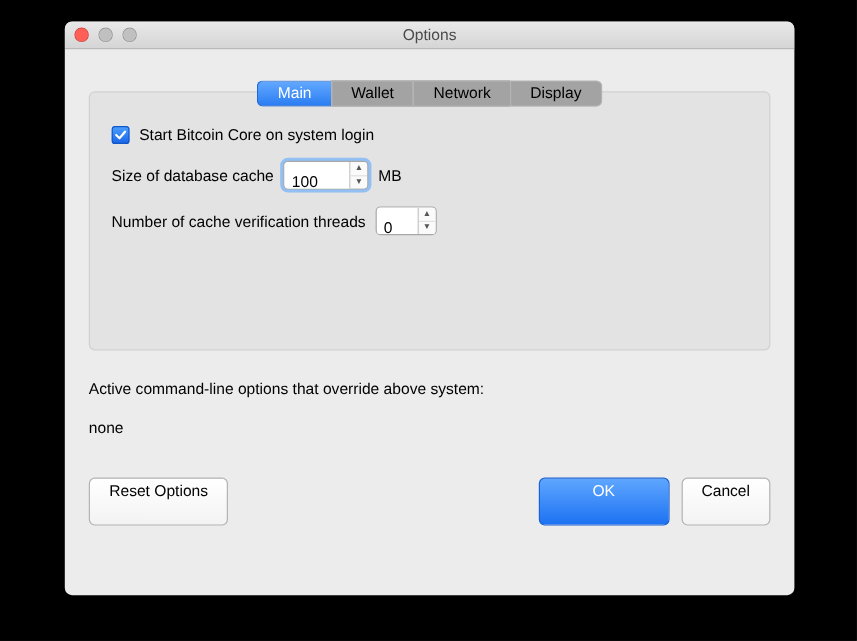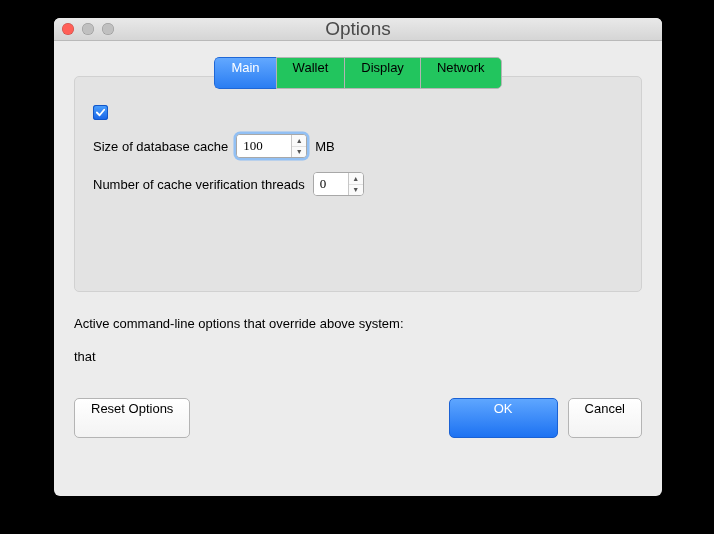--- a/index.html
+++ b/index.html
@@ -28,21 +28,21 @@
   }
   .titlebar {
     height: 22px;
     background: linear-gradient(#e9e9e9, #d5d5d5);
     border-bottom: 1px solid #b9b9b9;
     position: relative;
     text-align: center;
   }
   .titlebar .title {
     line-height: 22px;
-    font-size: 19px;
+    font-size: 13px;
     color: #4a4a4a;
     margin-top: 14px;
   }
   .traffic {
     position: absolute;
     left: 8px;
     top: 5px;
     display: flex;
     gap: 8px;
   }
@@ -63,26 +63,27 @@
     justify-content: center;
     margin-bottom: -13px;
     position: relative;
     z-index: 2;
   }
   .seg {
     display: flex;
     height: 32px;
     border-radius: 5px;
     overflow: hidden;
+    align-items: flex-end;
   }
   .seg .tab {
     padding: 0 16px;
     line-height: 20px;
     font-size: 13px;
-    background: #22c55e;
+    background: #a3a3a3;
     border: 1px solid #b4b4b4;
     border-right-width: 0;
     box-sizing: border-box;
     cursor: default;
   }
   .seg .tab:first-child {
     border-top-left-radius: 5px;
     border-bottom-left-radius: 5px;
   }
   .seg .tab:last-child {
@@ -136,23 +137,23 @@
     margin: 0 8px;
     box-shadow: 0 0 0 2.5px rgba(92,169,255,0.6);
   }
   .spinbox.nofocus {
     box-shadow: none;
   }
   .spinbox input {
     border: none;
     outline: none;
     font-size: 13px;
-    padding: 6px 6px;
+    padding: 16px 6px;
     width: 42px;
-    font-family: Liberation Serif, serif;
+    font-family: Liberation Sans, sans-serif;
   }
   .spinbox.narrow input { width: 22px; }
   .spinbox .stepper {
     width: 14px;
     border-left: 1px solid #c7c7c7;
     display: flex;
     flex-direction: column;
     background: #fafafa;
   }
   .spinbox .stepper div {
@@ -208,32 +209,33 @@
         <div class="tl max"></div>
       </div>
       <span class="title">Options</span>
     </div>
 
     <div class="content">
       <div class="tabbar">
         <div class="seg">
           <div class="tab selected"><span>Main</span></div>
           <div class="tab"><span>Wallet</span></div>
+          <div class="tab"><span>Network</span></div>
           <div class="tab"><span>Display</span></div>
-          <div class="tab"><span>Network</span></div>
         </div>
       </div>
 
       <div class="panel">
         <div class="row">
           <span class="checkbox">
             <svg viewBox="0 0 12 12">
                 <path d="M2 6 L5 9 L10 3" stroke="#fff" stroke-width="2" fill="none" stroke-linecap="round" stroke-linejoin="round"></path>
               </svg>
           </span>
+          <span>Start Bitcoin Core on system login</span>
         </div>
 
         <div class="row">
           <span>Size of database cache</span>
           <span class="spinbox">
             <input value="100" style="">
             <span class="stepper">
               <div>▲</div>
               <div>▼</div>
             </span>
@@ -248,21 +250,21 @@
             <span class="stepper">
               <div>▲</div>
               <div>▼</div>
             </span>
           </span>
         </div>
       </div>
 
       <div class="override">
         <div class="ov-label">Active command-line options that override above system:</div>
-        <div>that</div>
+        <div>none</div>
       </div>
 
       <div class="footer">
         <div class="btn"><span>Reset Options</span></div>
         <div class="spacer"></div>
         <div class="btn primary"><span>OK</span></div>
         <div style="width:10px"></div>
         <div class="btn"><span>Cancel</span></div>
       </div>
     </div>

